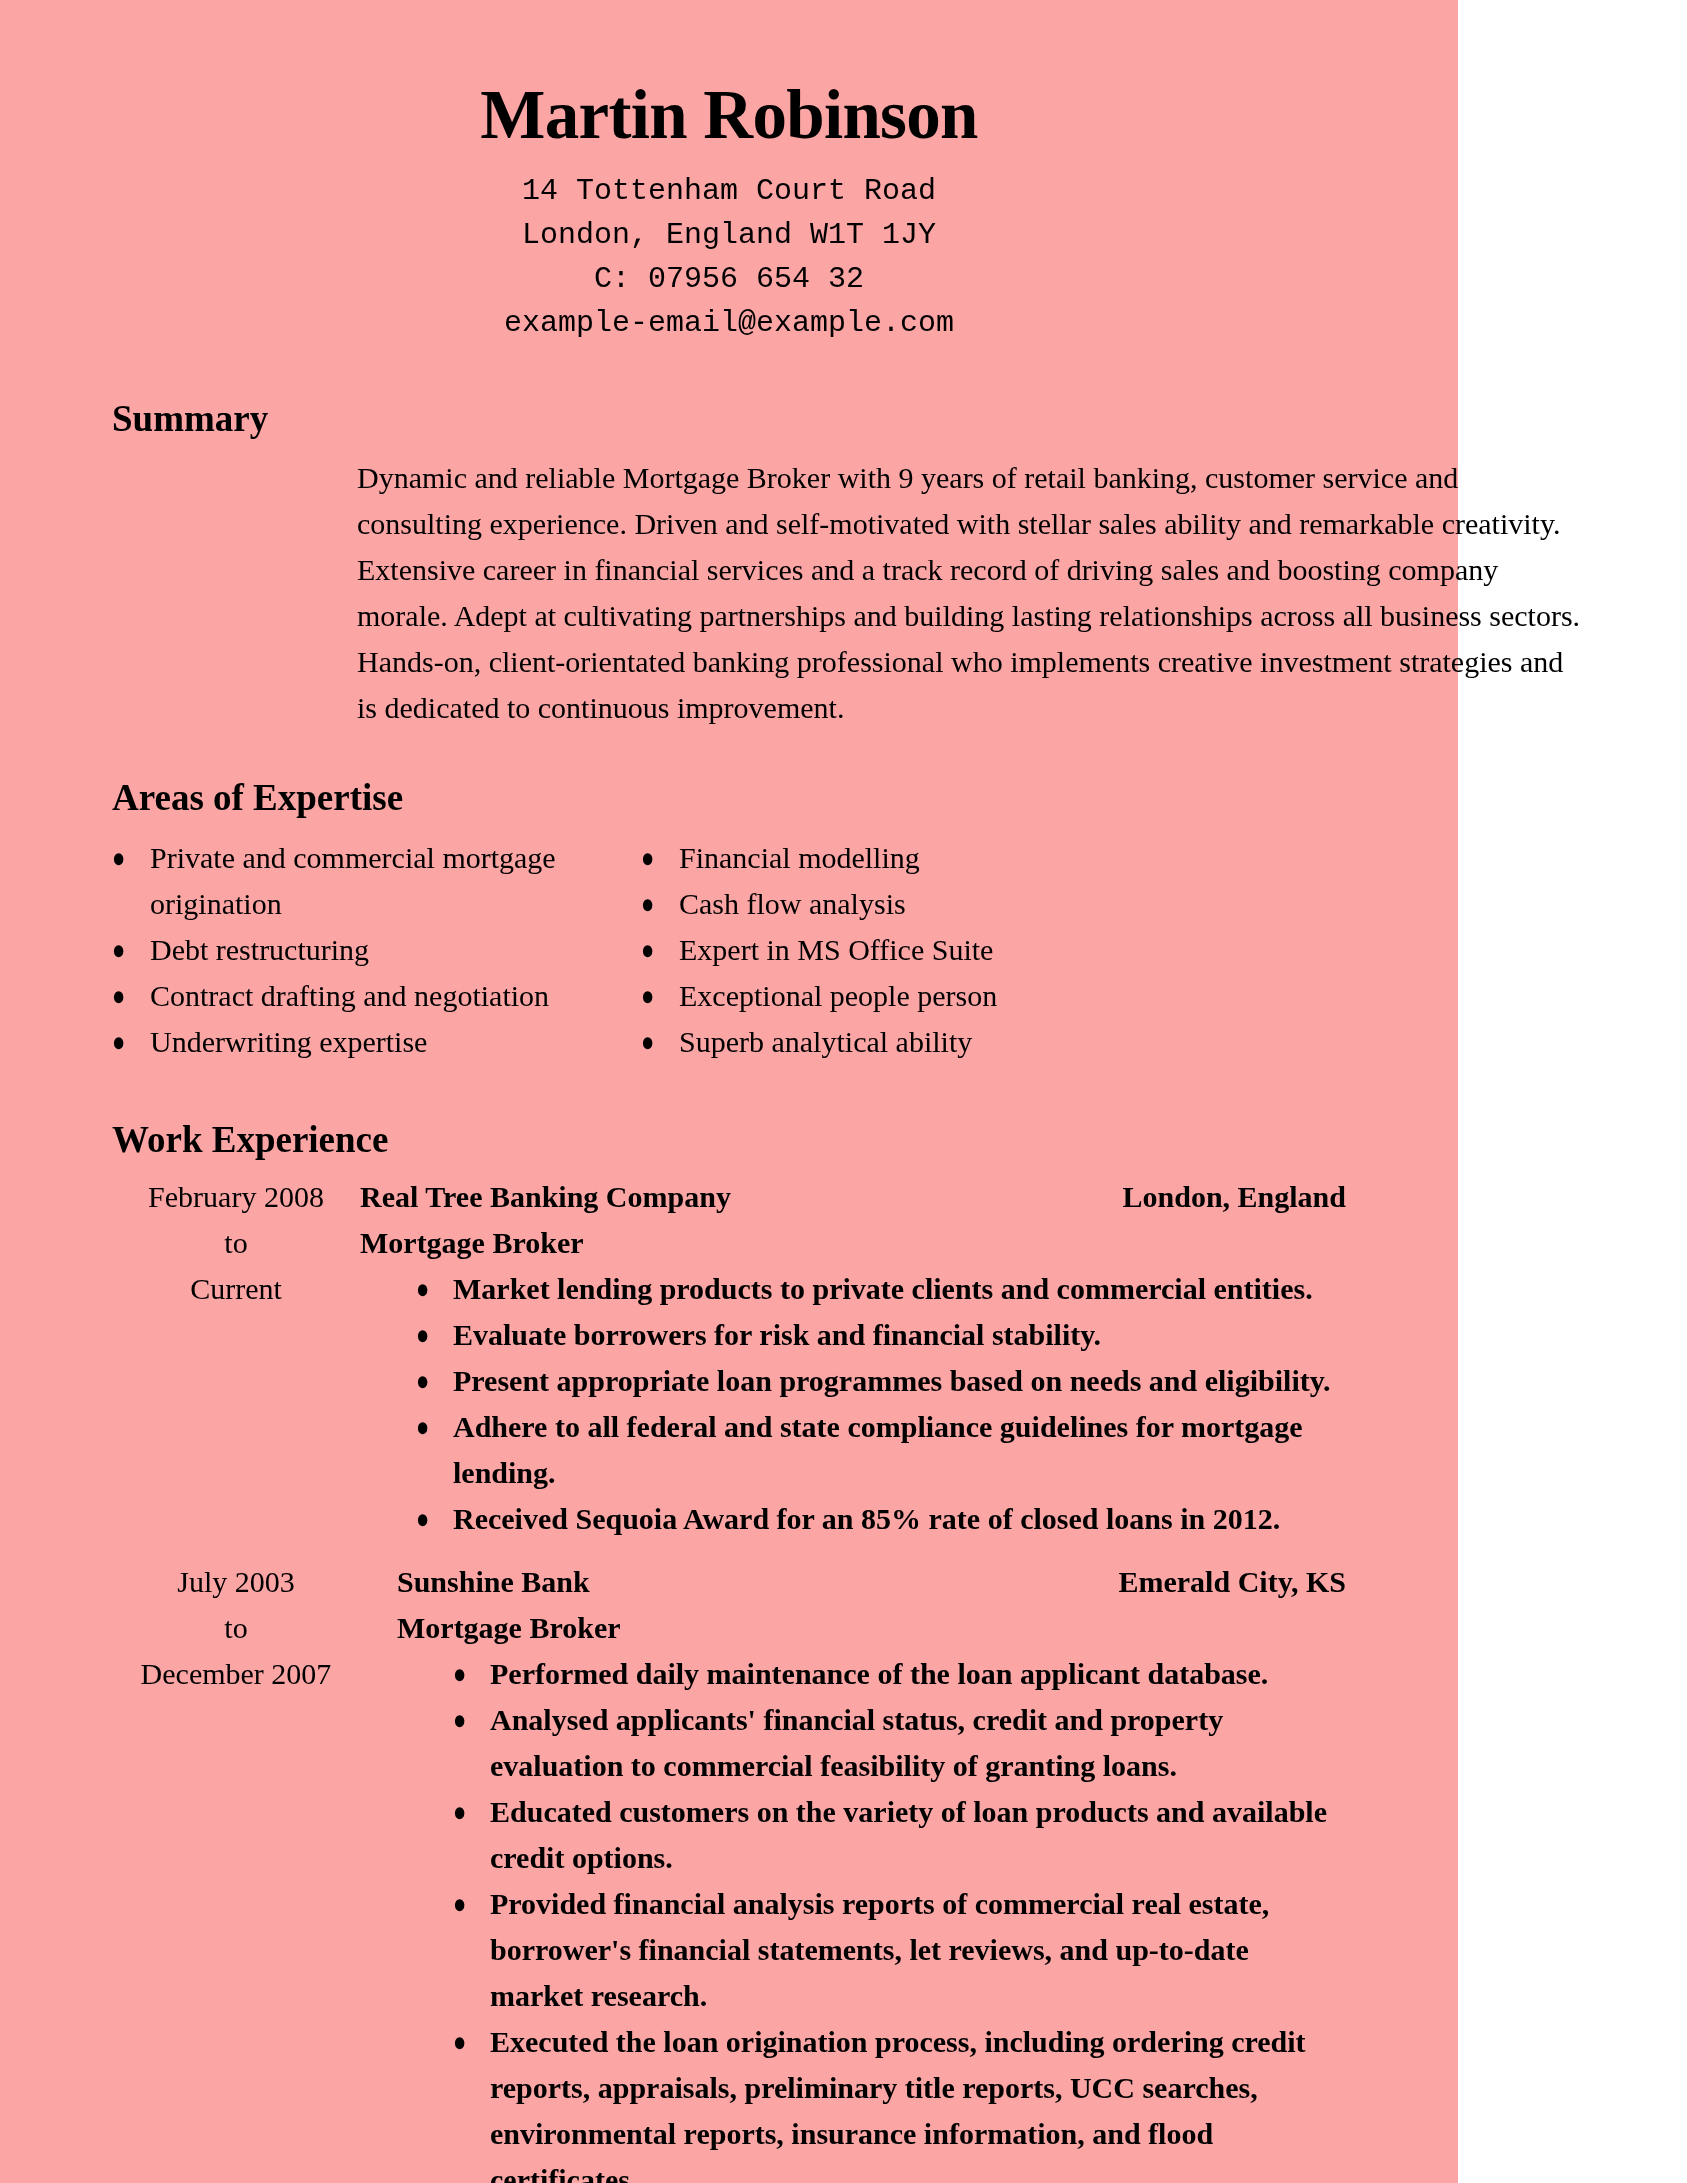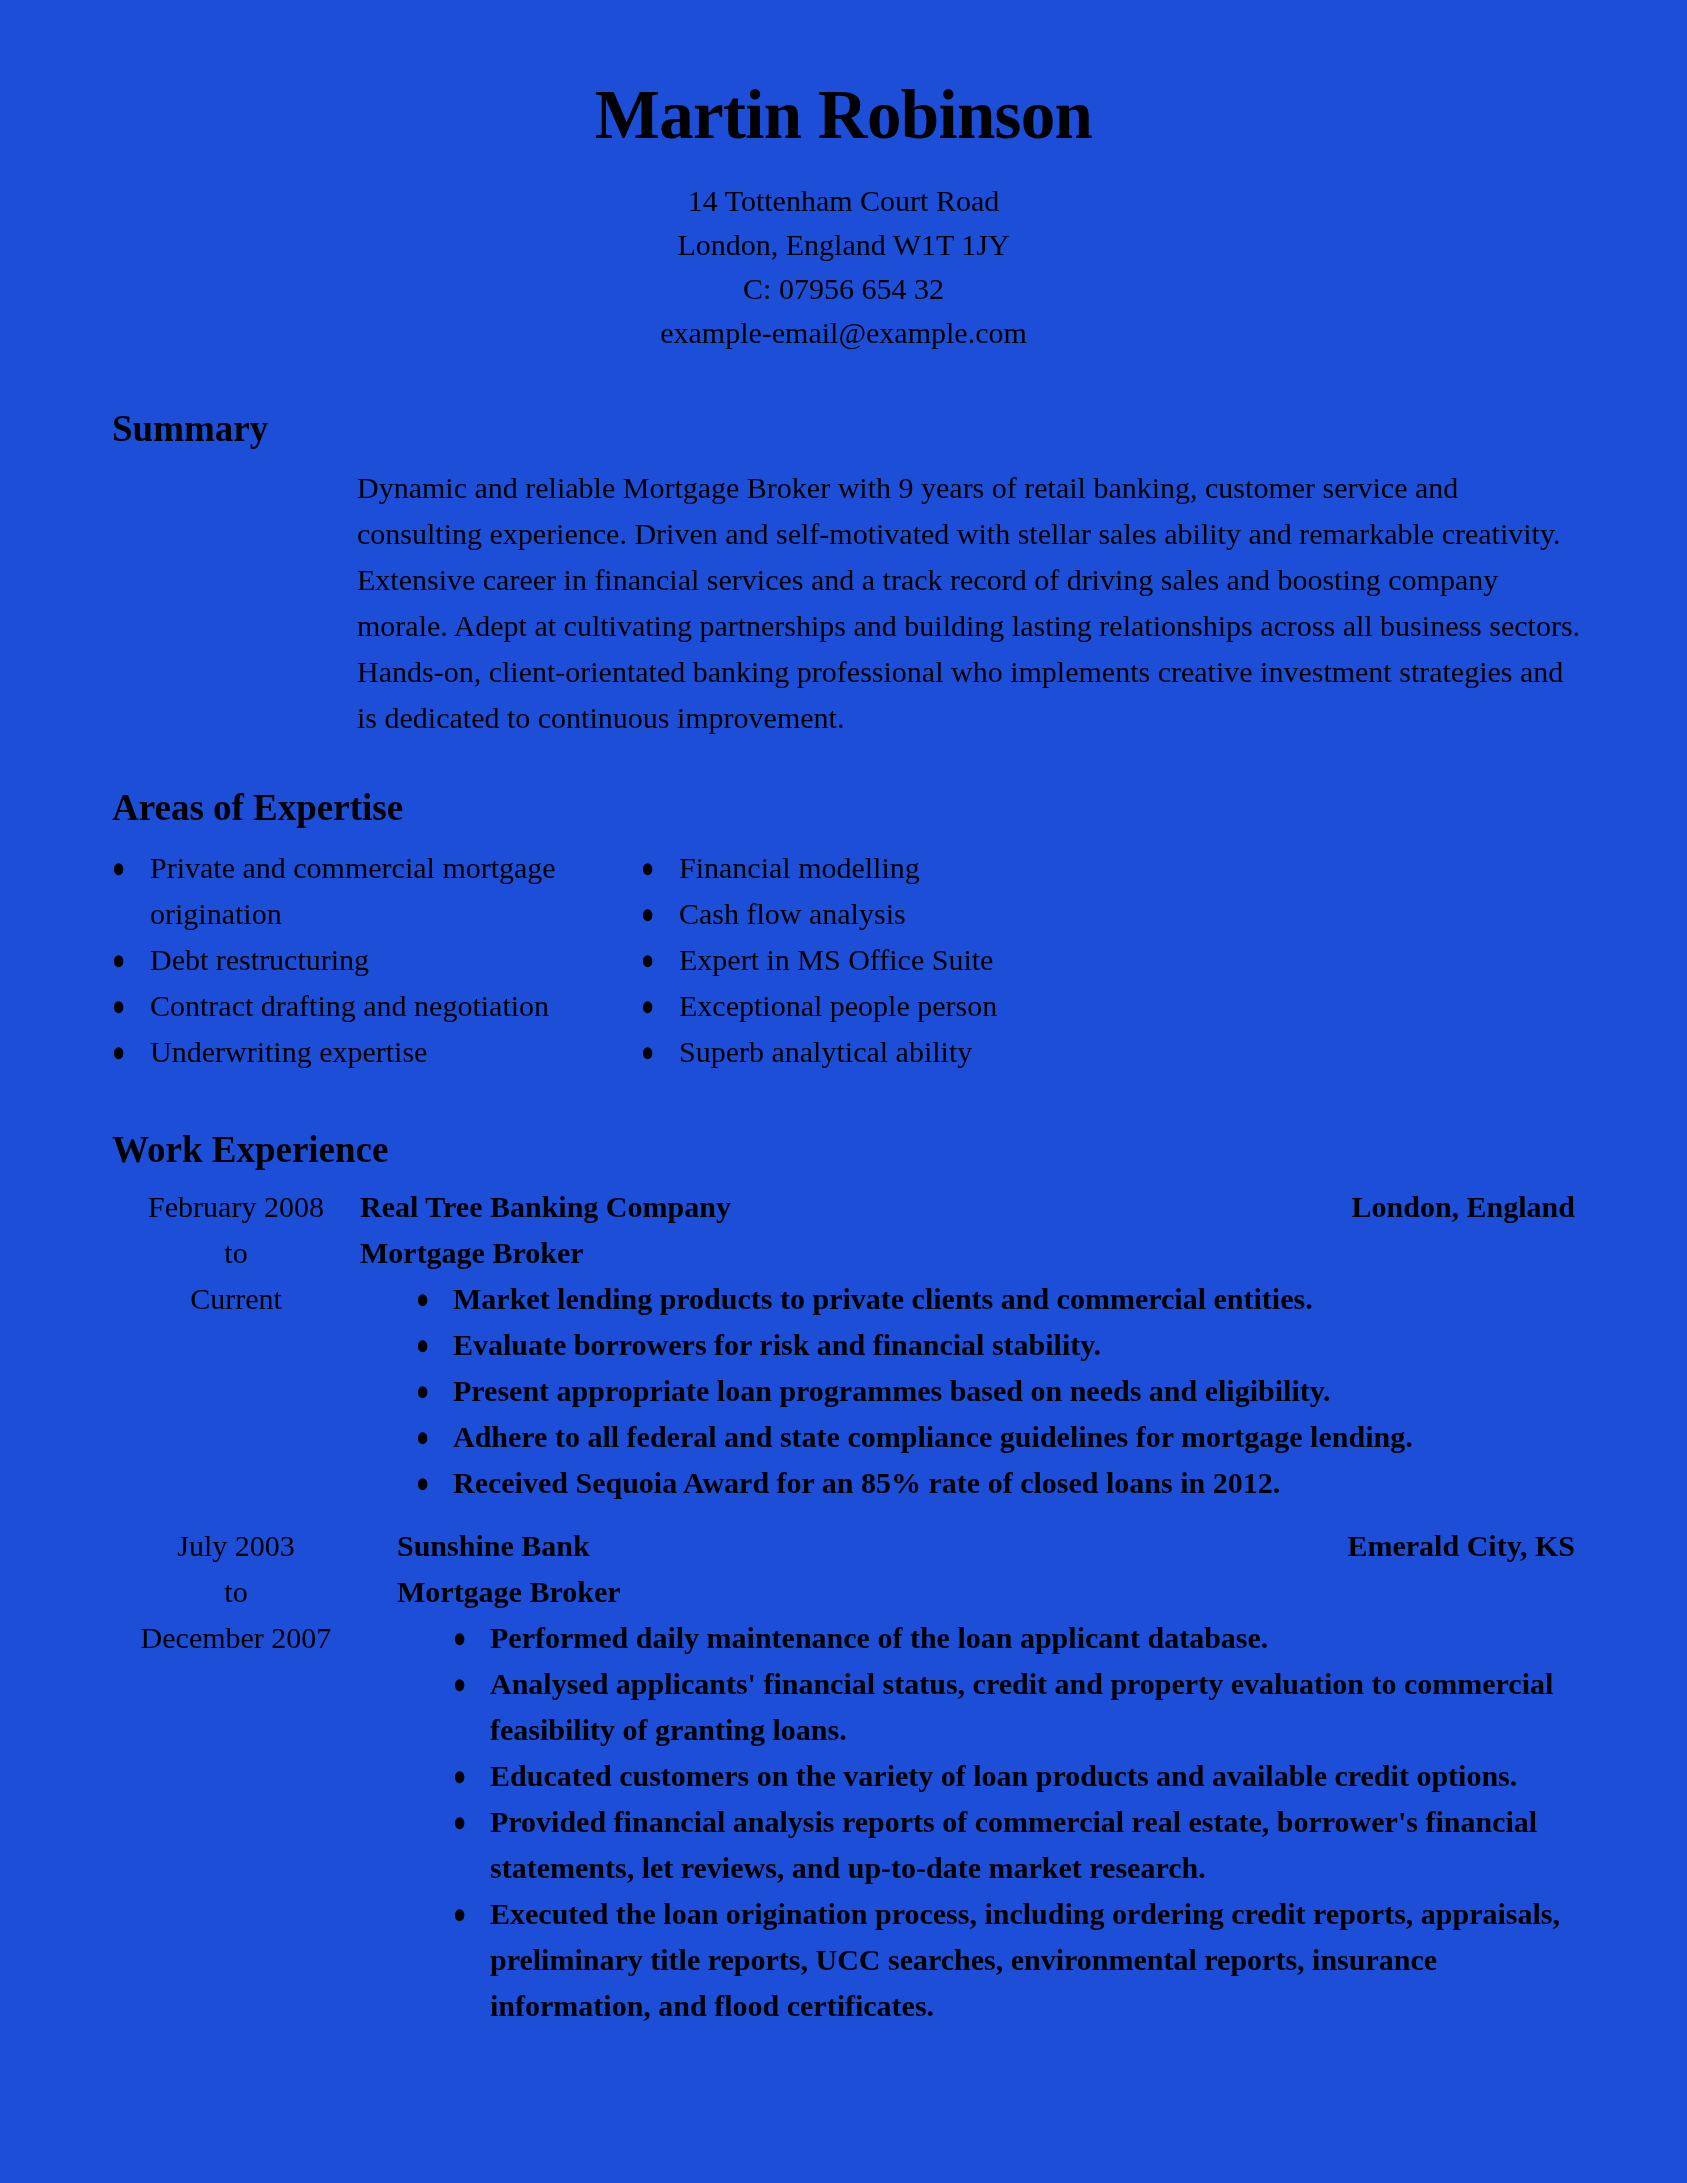--- a/index.html
+++ b/index.html
@@ -8,39 +8,40 @@
     background: #ffffff;
     color: #000000;
   }
   body {
     width: 1687px;
     height: 2183px;
     font-family: "Liberation Serif", serif;
   }
   .page {
     box-sizing: border-box;
-    width: 1687px;
+    width: 1458px;
     height: 2183px;
     padding: 78px 112px 0 112px;
-    background: #1d4ed8;
+    background: #fca5a5;
   }
   
   .name {
     margin: 0;
     text-align: center;
     font-size: 69px;
     line-height: 74px;
     font-weight: 700;
     letter-spacing: -0.7px;
   }
   .contact {
-    margin-top: 27px;
+    margin-top: 17px;
     text-align: center;
     font-size: 30px;
     line-height: 44px;
+    font-family: Liberation Mono, monospace;
   }
   
   .section-heading {
     margin: 0;
     font-size: 37px;
     line-height: 42px;
     font-weight: 700;
   }
   .summary-heading   { margin-top: 53px; }
   .expertise-heading { margin-top: 46px; }

